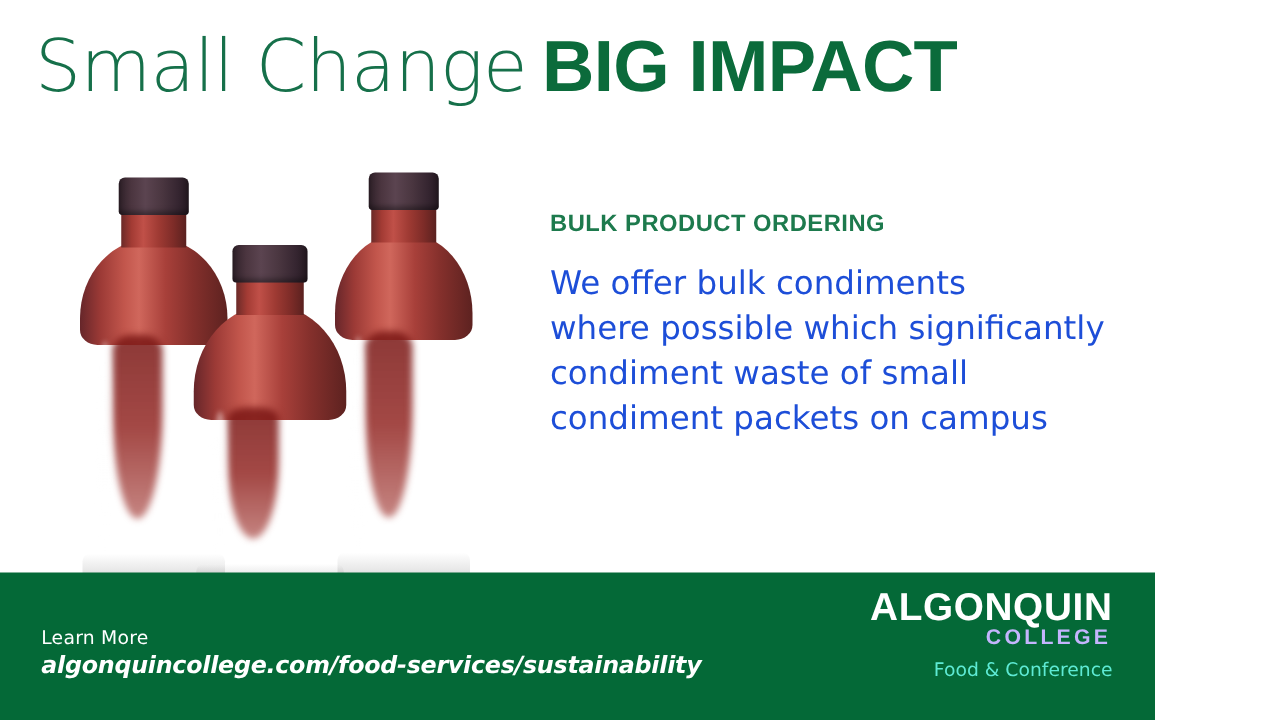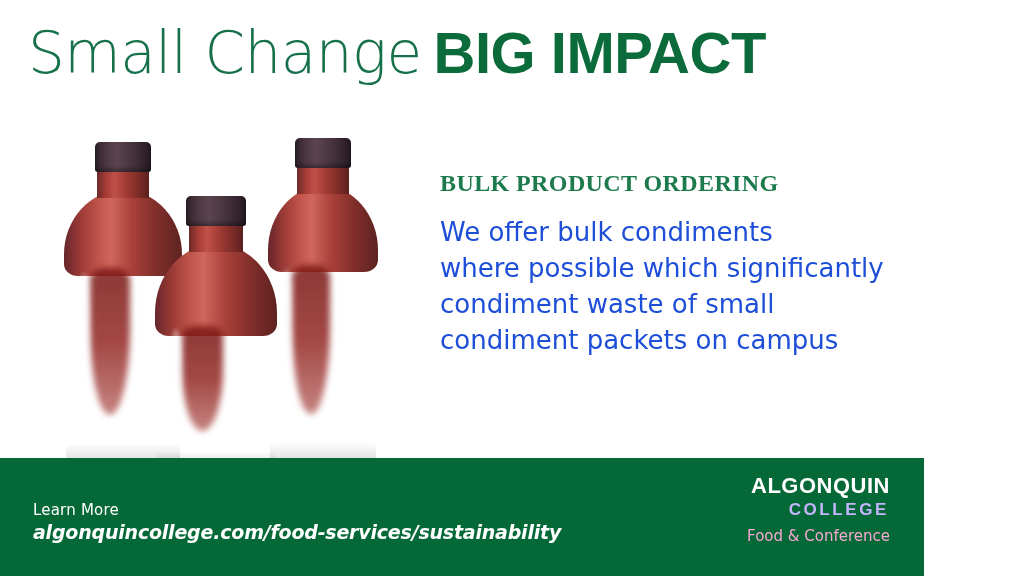--- a/index.html
+++ b/index.html
@@ -170,23 +170,23 @@
   #bottle-center .body   { top: 168px; }
 
   
   .copy {
     position: absolute;
     left: 440px;
     top: 170px;
     width: 500px;
   }
   .copy-title {
-    font-family: Liberation Serif, serif;
-    font-weight: 700;
-    font-size: 24px;
+    font-family: Liberation Sans, sans-serif;
+    font-weight: 700;
+    font-size: 19px;
     letter-spacing: 0.4px;
     color: #1d7a4d;
     margin: 0 0 18px 0;
     line-height: 1.1;
   }
   .copy-body {
     font-family: "DejaVu Sans", sans-serif;
     font-weight: 400;
     font-size: 26px;
     line-height: 36px;
@@ -234,41 +234,41 @@
   .logo {
     position: absolute;
     right: 34px;
     top: 14px;
     text-align: right;
   }
   .logo-word {
     display: block;
     font-family: "Liberation Sans", sans-serif;
     font-weight: 700;
-    font-size: 22px;
+    font-size: 31px;
     letter-spacing: 0.5px;
     color: #ffffff;
     line-height: 28px;
   }
   .logo-college {
     display: block;
     font-family: "Liberation Sans", sans-serif;
     font-weight: 700;
     font-size: 17px;
     letter-spacing: 2.6px;
     color: #c4b5fd;
     line-height: 20px;
     margin-right: 1px;
   }
   .logo-unit {
     display: block;
     font-family: "DejaVu Sans", sans-serif;
     font-weight: 400;
     font-size: 15px;
-    color: #f9a8d4;
+    color: #5eead4;
     line-height: 19px;
     margin-top: 7px;
   }
   .logo-unit span { display: block; }
 </style>
 </head>
 <body>
 
 <div class="slide">
 

